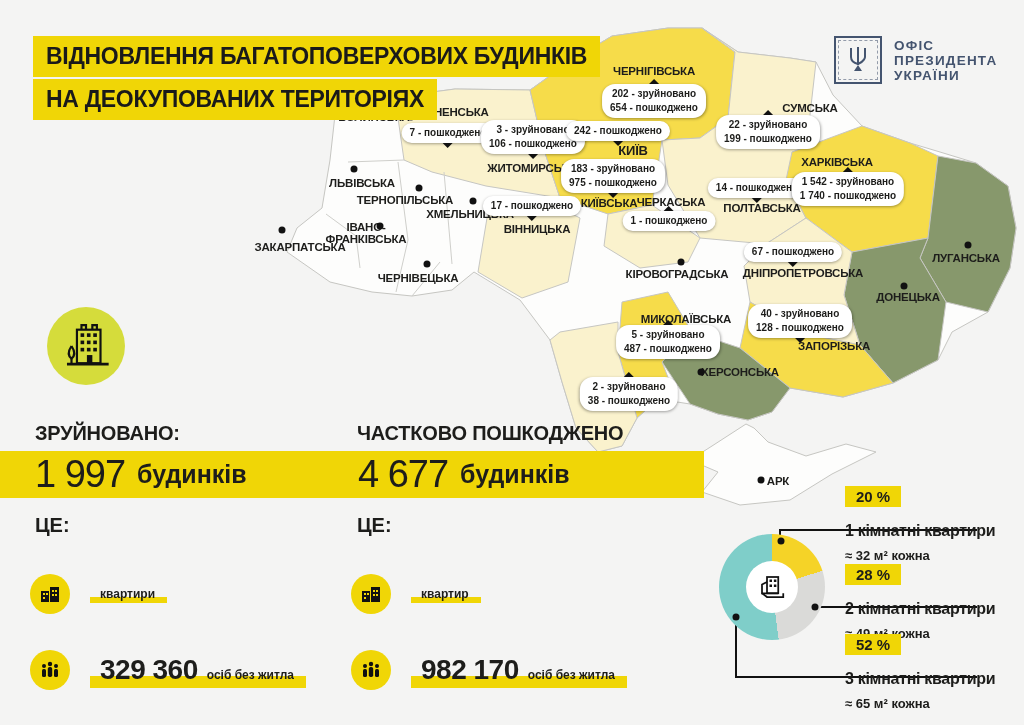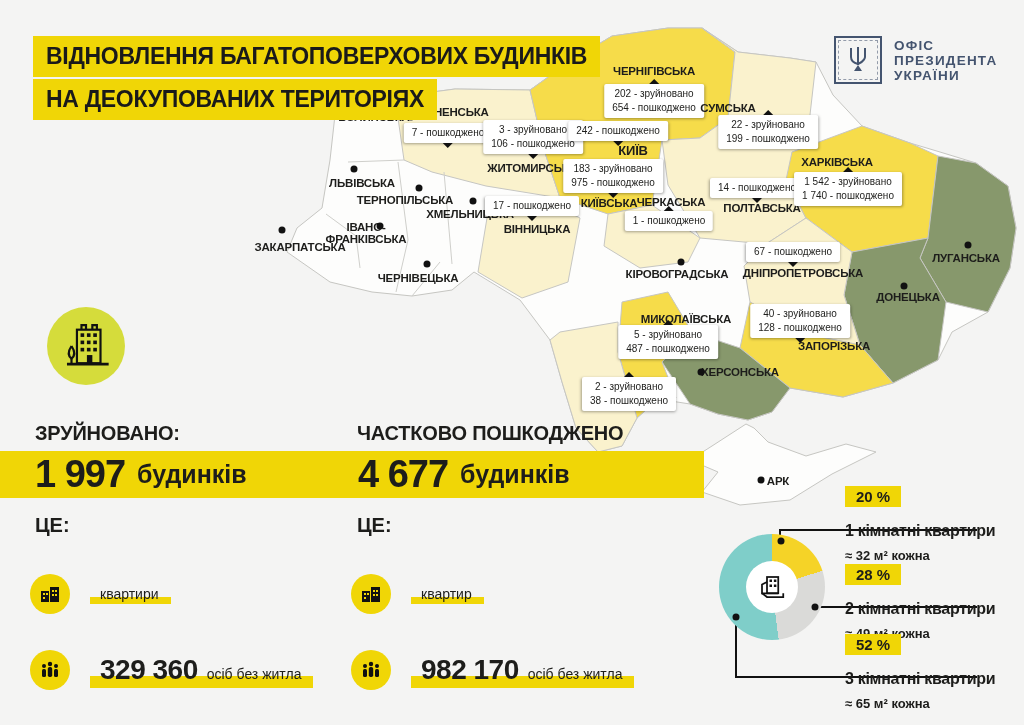--- a/index.html
+++ b/index.html
@@ -19,50 +19,50 @@
   .logo-text{font-size:13.5px;font-weight:600;letter-spacing:1.2px;line-height:15px;}
   
   #map-svg{position:absolute;left:0;top:0;z-index:1;}
   #map-svg .oblast{stroke:#c6c6c2;stroke-width:1;stroke-linejoin:round;}
   #map-svg .border-line{fill:none;stroke:#cfcfcb;stroke-width:1;}
   #map-labels{position:absolute;inset:0;z-index:10;}
   .region-label{position:absolute;transform:translate(-50%,-50%);font-size:11.5px;font-weight:800;
                 color:#1d1d1b;white-space:pre-line;text-align:center;line-height:12px;letter-spacing:-0.2px;}
   .region-dot{position:absolute;width:7px;height:7px;background:#111;border-radius:50%;
               transform:translate(-50%,-50%);}
-  .callout{position:absolute;transform:translate(-50%,-50%);background:#fff;border-radius:2px;
-           box-shadow:0 1px 3px rgba(0,0,0,.35);padding:3px 8px;font-size:10px;font-weight:400;
+  .callout{position:absolute;transform:translate(-50%,-50%);background:#fff;border-radius:13px;
+           box-shadow:0 1px 3px rgba(0,0,0,.35);padding:3px 8px;font-size:10px;font-weight:700;
            color:#1d1d1b;white-space:nowrap;text-align:center;line-height:14px;}
   .callout.pt-top::before{content:"";position:absolute;top:-5px;left:50%;margin-left:-5px;
            border-left:5px solid transparent;border-right:5px solid transparent;border-bottom:5px solid #111;}
   .callout.pt-bottom::after{content:"";position:absolute;bottom:-5px;left:50%;margin-left:-5px;
            border-left:5px solid transparent;border-right:5px solid transparent;border-top:5px solid #111;}
   
   #home-icon-circle{position:absolute;left:47px;top:307px;width:78px;height:78px;border-radius:50%;
            background:var(--lime-circle);display:flex;align-items:center;justify-content:center;z-index:5;}
   
   .col-heading{position:absolute;font-size:20px;font-weight:800;letter-spacing:-0.2px;z-index:20;}
   #destroyed-heading{left:35px;top:422px;text-align:right;}
   #damaged-heading{left:357px;top:422px;}
   .count-bar{position:absolute;top:451px;height:47px;background:var(--accent-yellow);
              display:flex;align-items:center;gap:12px;z-index:20;}
   #destroyed-bar{left:0;width:332px;padding-left:35px;}
   #damaged-bar{left:345px;width:346px;padding-left:13px;}
-  .count-value{font-size:38px;font-weight:700;letter-spacing:-1px;}
+  .count-value{font-size:38px;font-weight:400;letter-spacing:-1px;}
   .count-unit{font-size:25px;font-weight:800;}
   .ce-label{position:absolute;font-size:20px;font-weight:800;z-index:20;}
   #destroyed-ce{left:35px;top:514px;}
   #damaged-ce{left:357px;top:514px;}
   .stat-row{position:absolute;display:flex;align-items:center;gap:20px;z-index:20;}
   .stat-icon{width:40px;height:40px;border-radius:50%;background:var(--accent-yellow);
              display:flex;align-items:center;justify-content:center;flex:0 0 auto;}
   .stat-text{background:linear-gradient(to top,var(--accent-yellow) 34%,transparent 34%);
              padding:2px 12px 2px 10px;display:flex;align-items:baseline;gap:9px;}
   .stat-value{font-size:28px;font-weight:800;letter-spacing:-0.5px;}
-  .stat-unit{font-size:14px;font-weight:400;}
+  .stat-unit{font-size:12px;font-weight:700;}
   
   #pie{position:absolute;left:719px;top:534px;width:106px;height:106px;border-radius:50%;z-index:15;}
   .pie-hole{position:absolute;left:50%;top:50%;width:52px;height:52px;margin:-26px 0 0 -26px;
             background:#fff;border-radius:50%;display:flex;align-items:center;justify-content:center;}
   .pie-dot{position:absolute;width:7px;height:7px;background:#111;border-radius:50%;
            transform:translate(-50%,-50%);z-index:16;}
   .conn{position:absolute;background:#111;z-index:14;}
   .legend-block{position:absolute;left:845px;width:170px;z-index:16;}
   #legend-0{top:486px;} #legend-1{top:564px;} #legend-2{top:634px;}
   .pct-badge{display:inline-block;background:var(--accent-yellow);font-size:15px;font-weight:800;
@@ -148,21 +148,21 @@
       </div>
       <div class="region-label" style="left: 633px; top: 151px; font-size: 13px;">КИЇВ</div>
       <div class="callout pt-bottom" style="left: 618px; top: 131px;">
         <div>242 - пошкоджено</div>
       </div>
       <div class="region-label" style="left: 609px; top: 203px;">КИЇВСЬКА</div>
       <div class="callout pt-bottom" style="left: 613px; top: 176px;">
         <div>183 - зруйновано</div>
         <div>975 - пошкоджено</div>
       </div>
-      <div class="region-label" style="left: 728px; top: 108px;">СУМСЬКА</div>
+      <div class="region-label" style="left: 810px; top: 108px;">СУМСЬКА</div>
       <div class="callout pt-top" style="left: 768px; top: 132px;">
         <div>22 - зруйновано</div>
         <div>199 - пошкоджено</div>
       </div>
       <div class="region-label" style="left: 671px; top: 202px;">ЧЕРКАСЬКА</div>
       <div class="callout pt-top" style="left: 669px; top: 221px;">
         <div>1 - пошкоджено</div>
       </div>
       <div class="region-label" style="left: 762px; top: 208px;">ПОЛТАВСЬКА</div>
       <div class="callout pt-bottom" style="left: 757px; top: 188px;">

